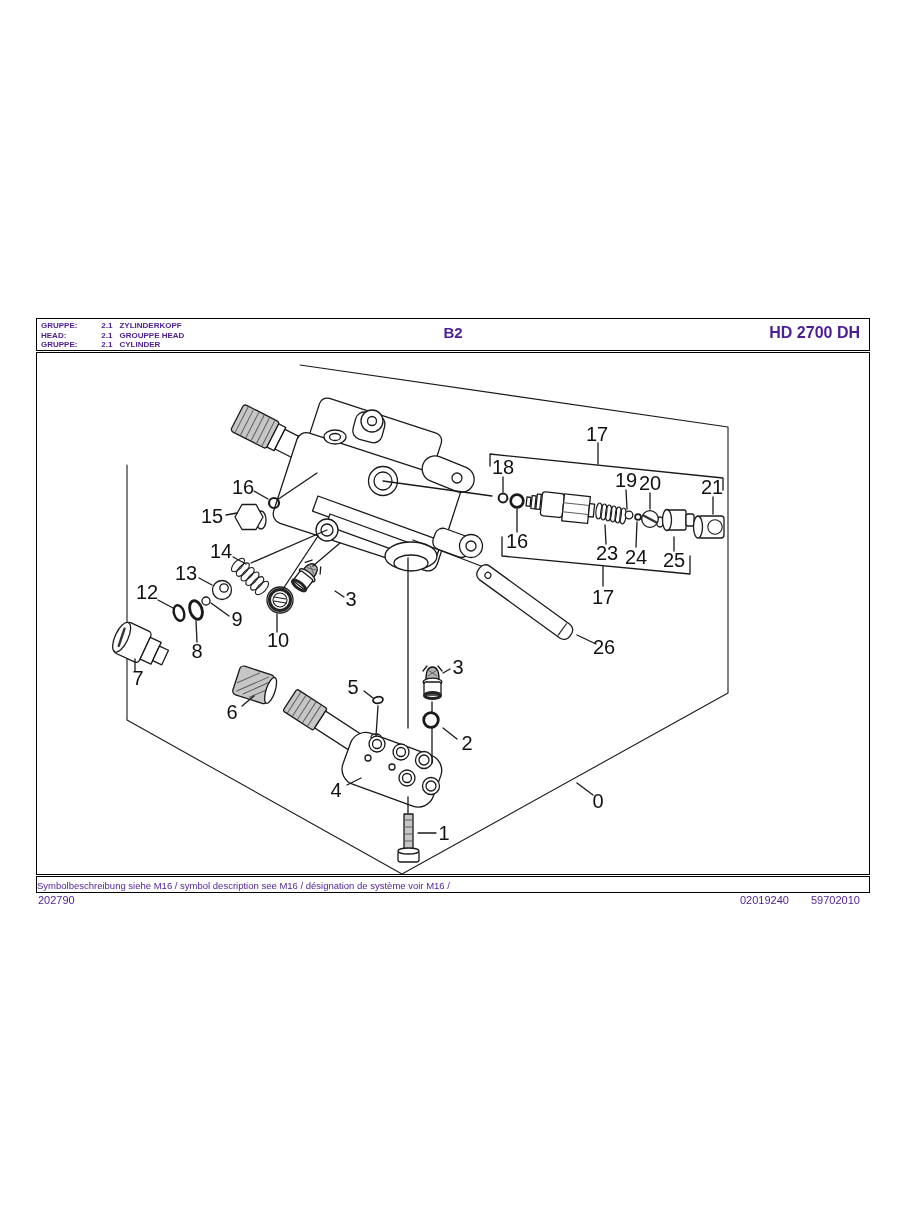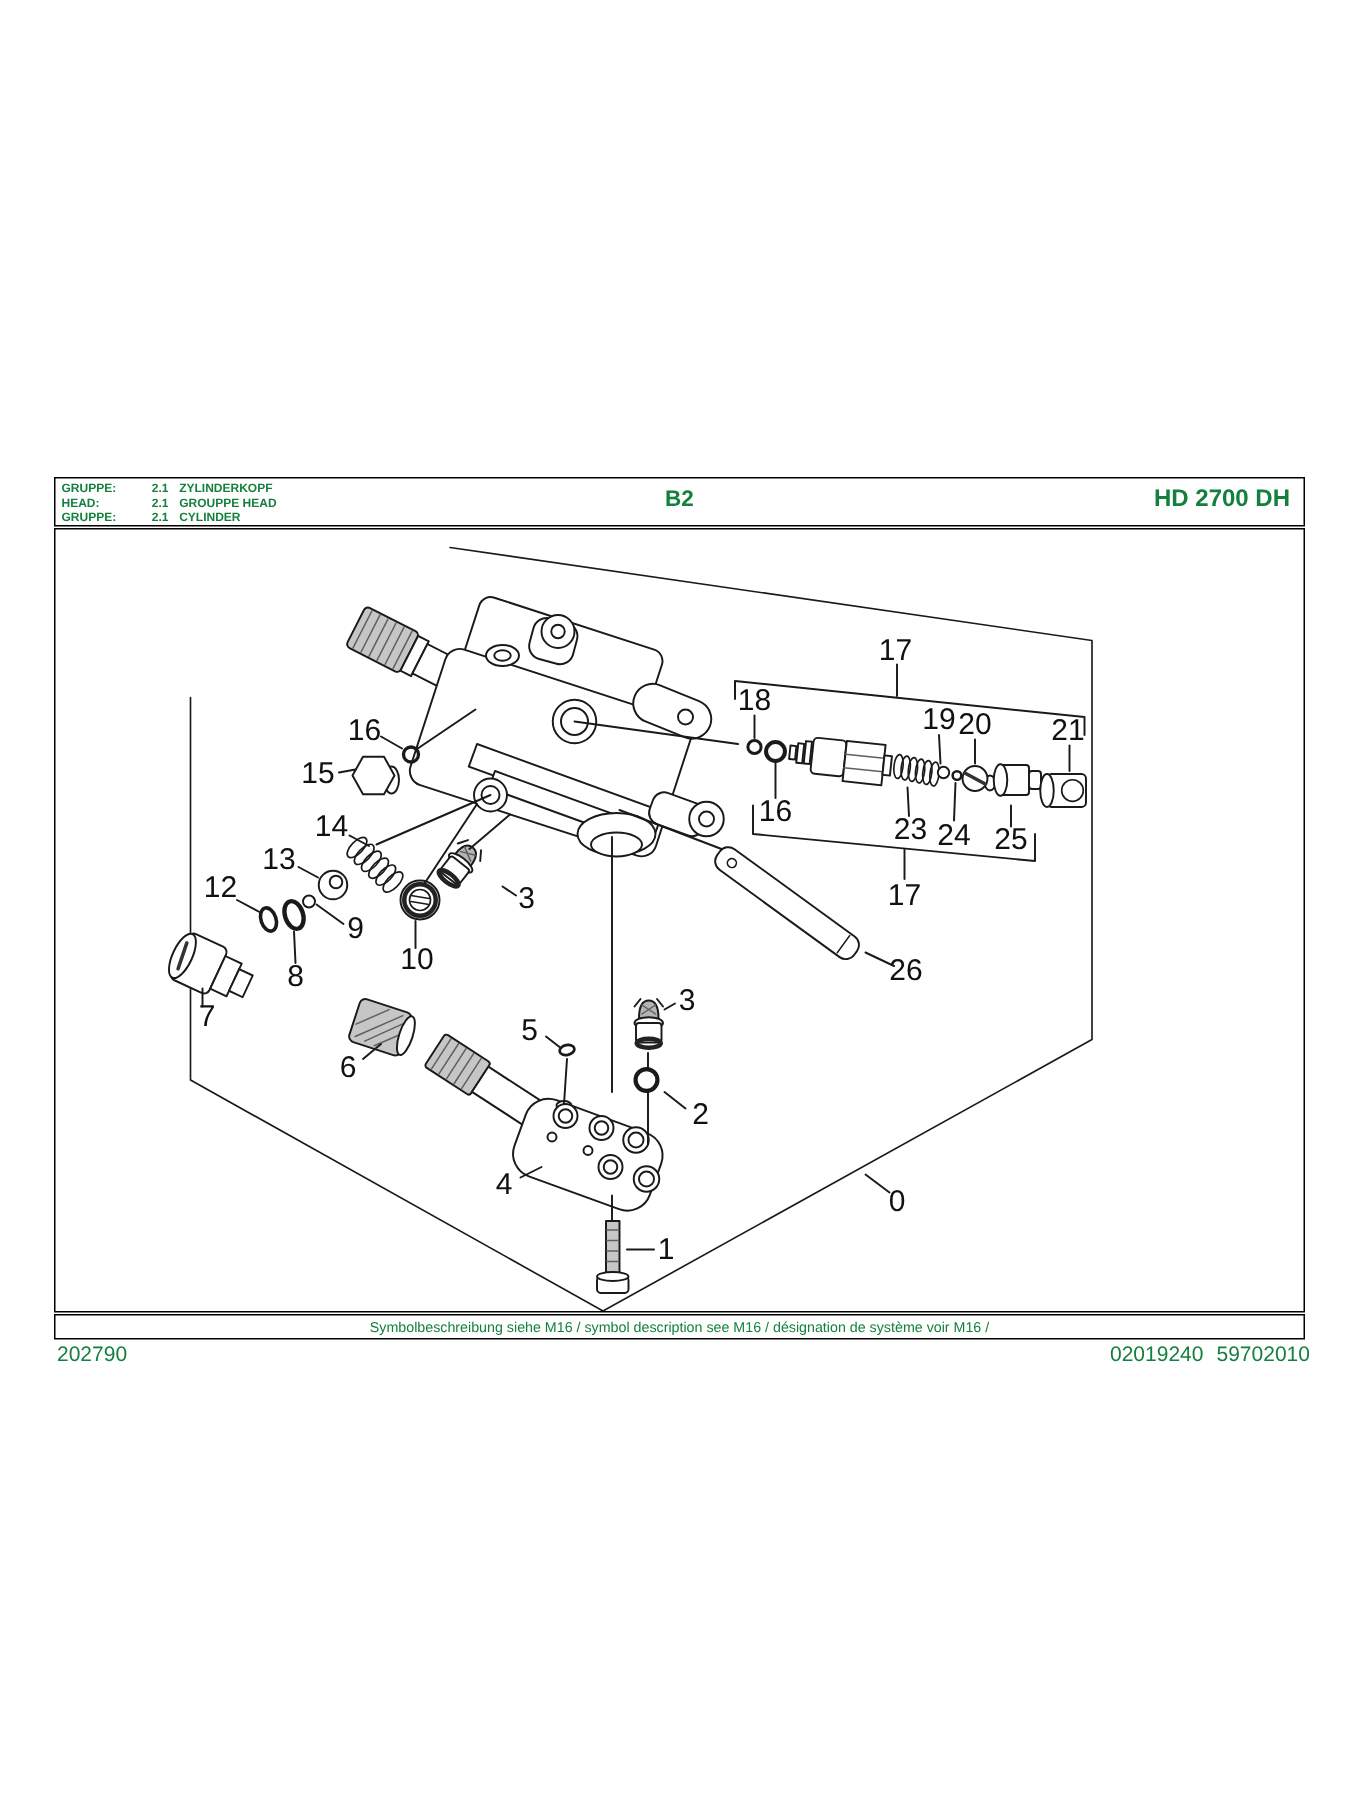--- a/index.html
+++ b/index.html
@@ -1,30 +1,30 @@
 <!DOCTYPE html>
 <html><head>
 <meta charset="utf-8">
 <style>
   html,body{margin:0;padding:0;background:#fff;}
   .page{position:relative;width:906px;height:1194px;background:#ffffff;overflow:hidden;
-        font-family:"Liberation Sans", sans-serif;color:#15803d;}
+        font-family:"Liberation Sans", sans-serif;color:#4c1d95;}
   .box{position:absolute;left:36px;width:834px;border:1.2px solid #000;box-sizing:border-box;background:#fff;}
   .header-box{top:318px;height:33px;}
   .header-rows{position:absolute;left:4px;top:2px;font-size:8px;font-weight:bold;line-height:9.5px;white-space:nowrap;}
   .hrow span{display:inline-block;}
   .hrow .hlabel{width:58px;}
   .hrow .hcode{width:16px;}
   .sheet-code{position:absolute;left:0;right:0;top:5px;text-align:center;font-size:15px;font-weight:bold;}
   .model{position:absolute;right:9px;top:5px;font-size:16px;font-weight:bold;}
   .main-box{top:352px;height:523px;}
   .main-box svg{position:absolute;left:0;top:0;}
   .footer-box{top:876px;height:17px;}
-  .footer-note{position:absolute;left:0;right:0;top:2.5px;text-align:center;font-size:9.5px;}
-  .doc-numbers{position:absolute;top:894px;left:0;width:906px;height:12px;font-size:14px;}
+  .footer-note{position:absolute;left:0;right:0;top:2.5px;text-align:left;font-size:9.5px;}
+  .doc-numbers{position:absolute;top:894px;left:0;width:906px;height:12px;font-size:11px;}
   .doc-left{position:absolute;left:38px;}
   .doc-center{position:absolute;left:740px;}
   .doc-right{position:absolute;left:811px;}
   
   #diagram-svg line, #diagram-svg polyline, #diagram-svg path,
   #diagram-svg rect, #diagram-svg circle, #diagram-svg ellipse, #diagram-svg polygon{
       stroke:#1a1a1a;stroke-width:1.3;stroke-linecap:round;stroke-linejoin:round;fill:none;}
   #diagram-svg .fw{fill:#ffffff;}
   #diagram-svg .fg{fill:#c6c6c6;}
   #diagram-svg .fd{fill:#b4b4b4;}

